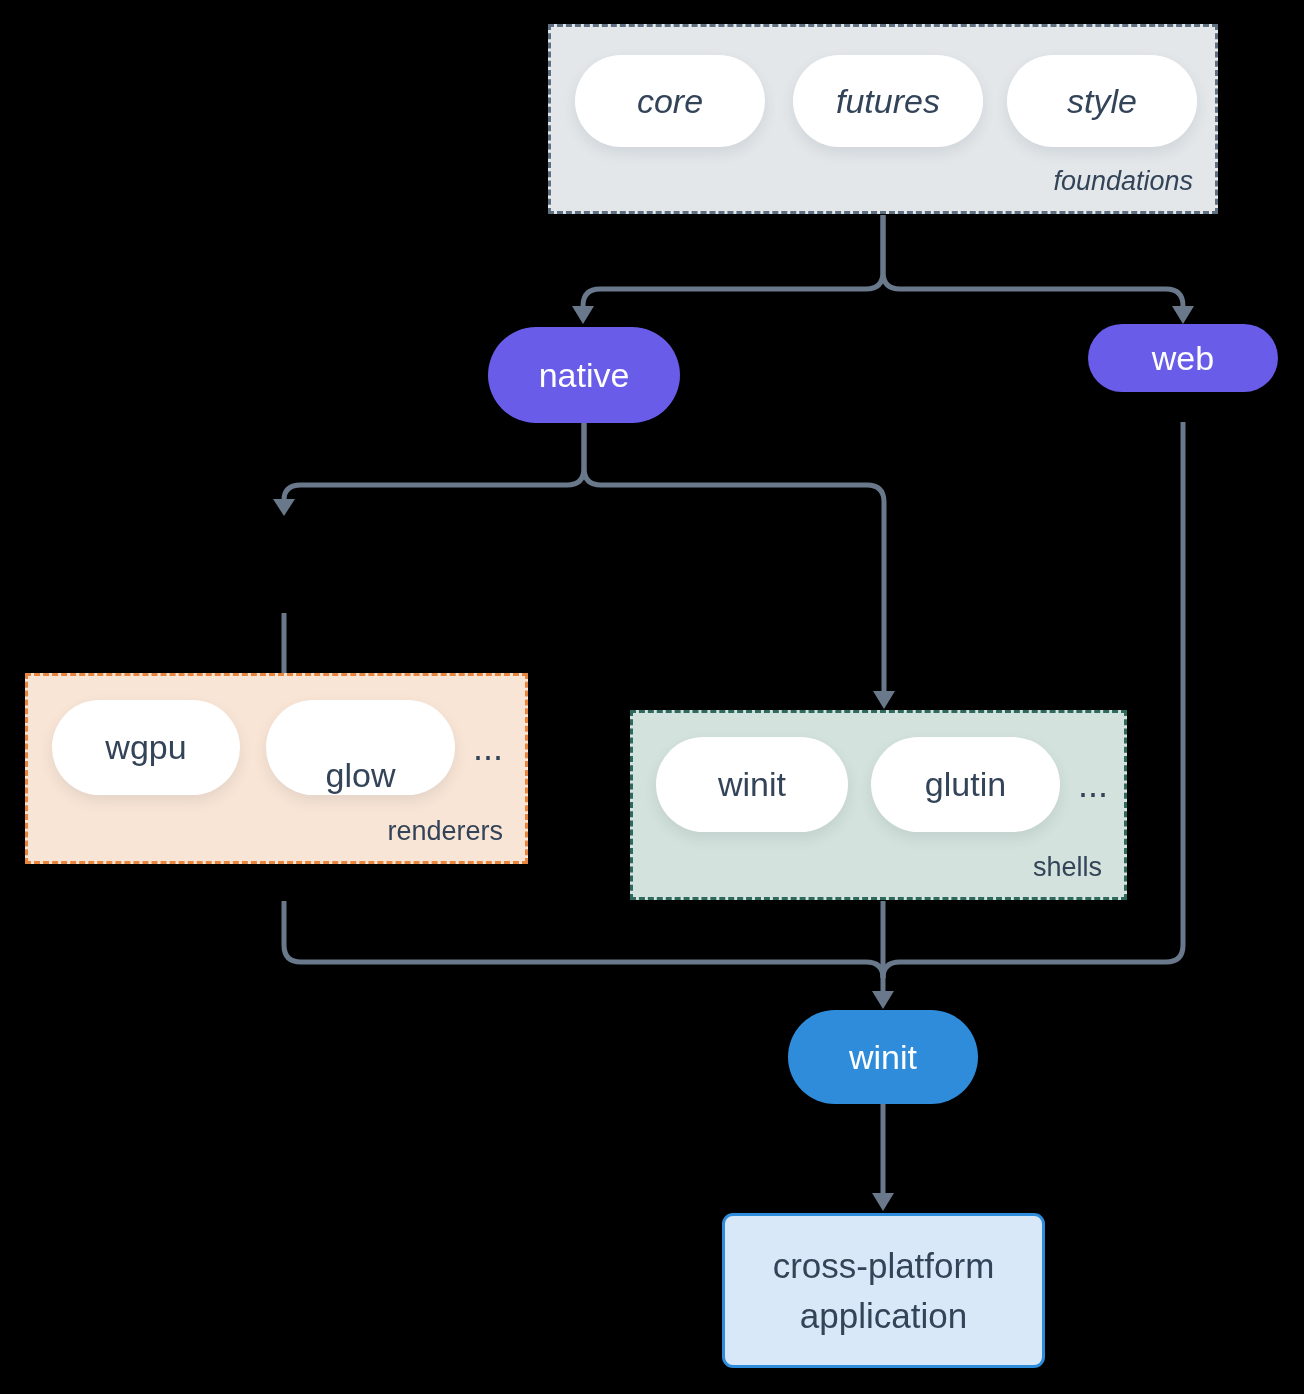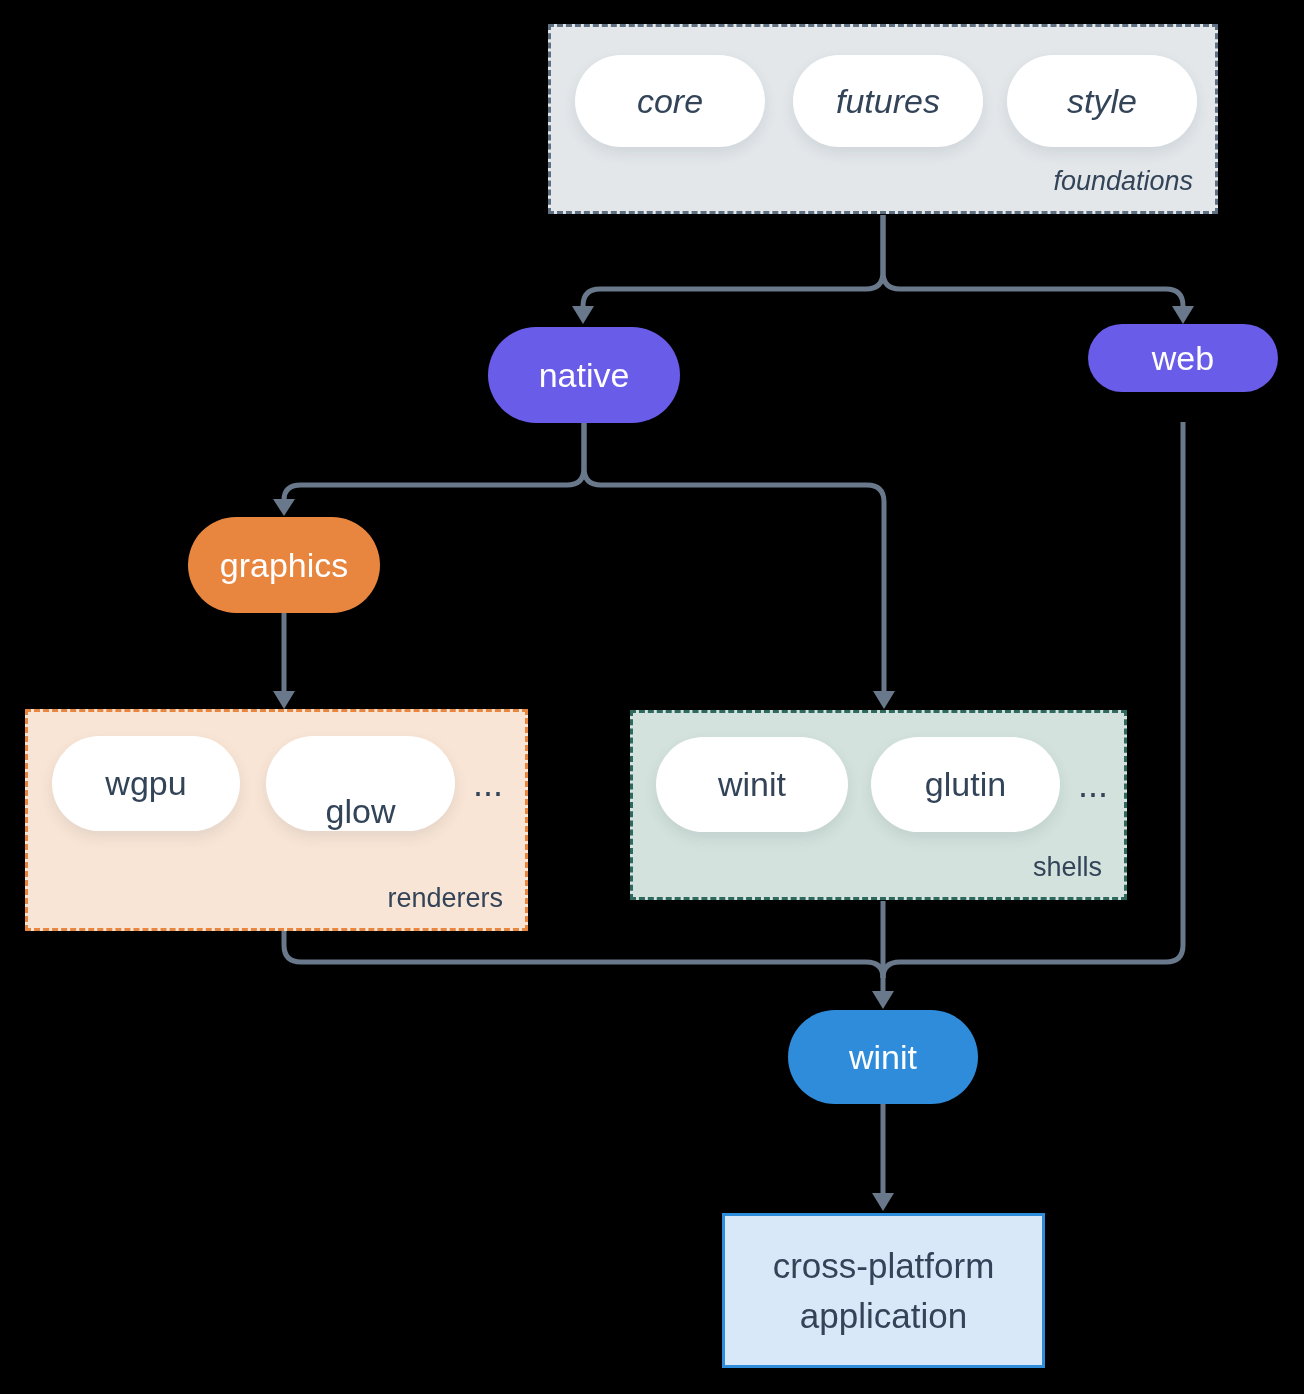--- a/index.html
+++ b/index.html
@@ -71,21 +71,21 @@
     justify-content: center;
     font-size: 36px;
     color: var(--dark-text, #334459);
   }
 
   .app-box {
     position: absolute;
     box-sizing: border-box;
     background: var(--application-fill, #D9E8F9);
     border: 3px solid var(--application-border, #2E8CDB);
-    border-radius: 0;
+    border-radius: 11px;
     display: flex;
     align-items: center;
     justify-content: center;
     text-align: center;
     font-size: 35px;
     line-height: 1.42;
     color: var(--dark-text, #334459);
     padding: 8px 36px;
   }
 </style>
@@ -132,25 +132,22 @@
     <div class="group-label">foundations</div>
   </div>
 
   <div class="pill pill-platform" style="left:488px; top:327px; width:192px; height:96px;">
     <span>native</span>
   </div>
   <div class="pill pill-platform" style="left:1088px; top:324px; width:190px; height:68px;">
     <span>web</span>
   </div>
 
-  <div class="pill pill-graphics" style="left:188px; top:517px; width:192px; height:96px;">
-    <span>graphics</span>
-  </div>
 
-  <div class="group group-renderers" style="left:25px; top:709px; width:503px; height:222px;">
+  <div class="group group-renderers" style="left:25px; top:673px; width:503px; height:191px;">
     <div class="pill pill-white" style="left:24px; top:24px; width:188px; height:95px;">
       <span>wgpu</span>
     </div>
     <div class="pill pill-white" style="left:238px; top:24px; width:189px; height:95px;align-items:flex-end;">
       <span>glow</span>
     </div>
     <div class="ellipsis" style="left:430px; top:24px; width:60px; height:95px;">...</div>
     <div class="group-label">renderers</div>
   </div>
 

